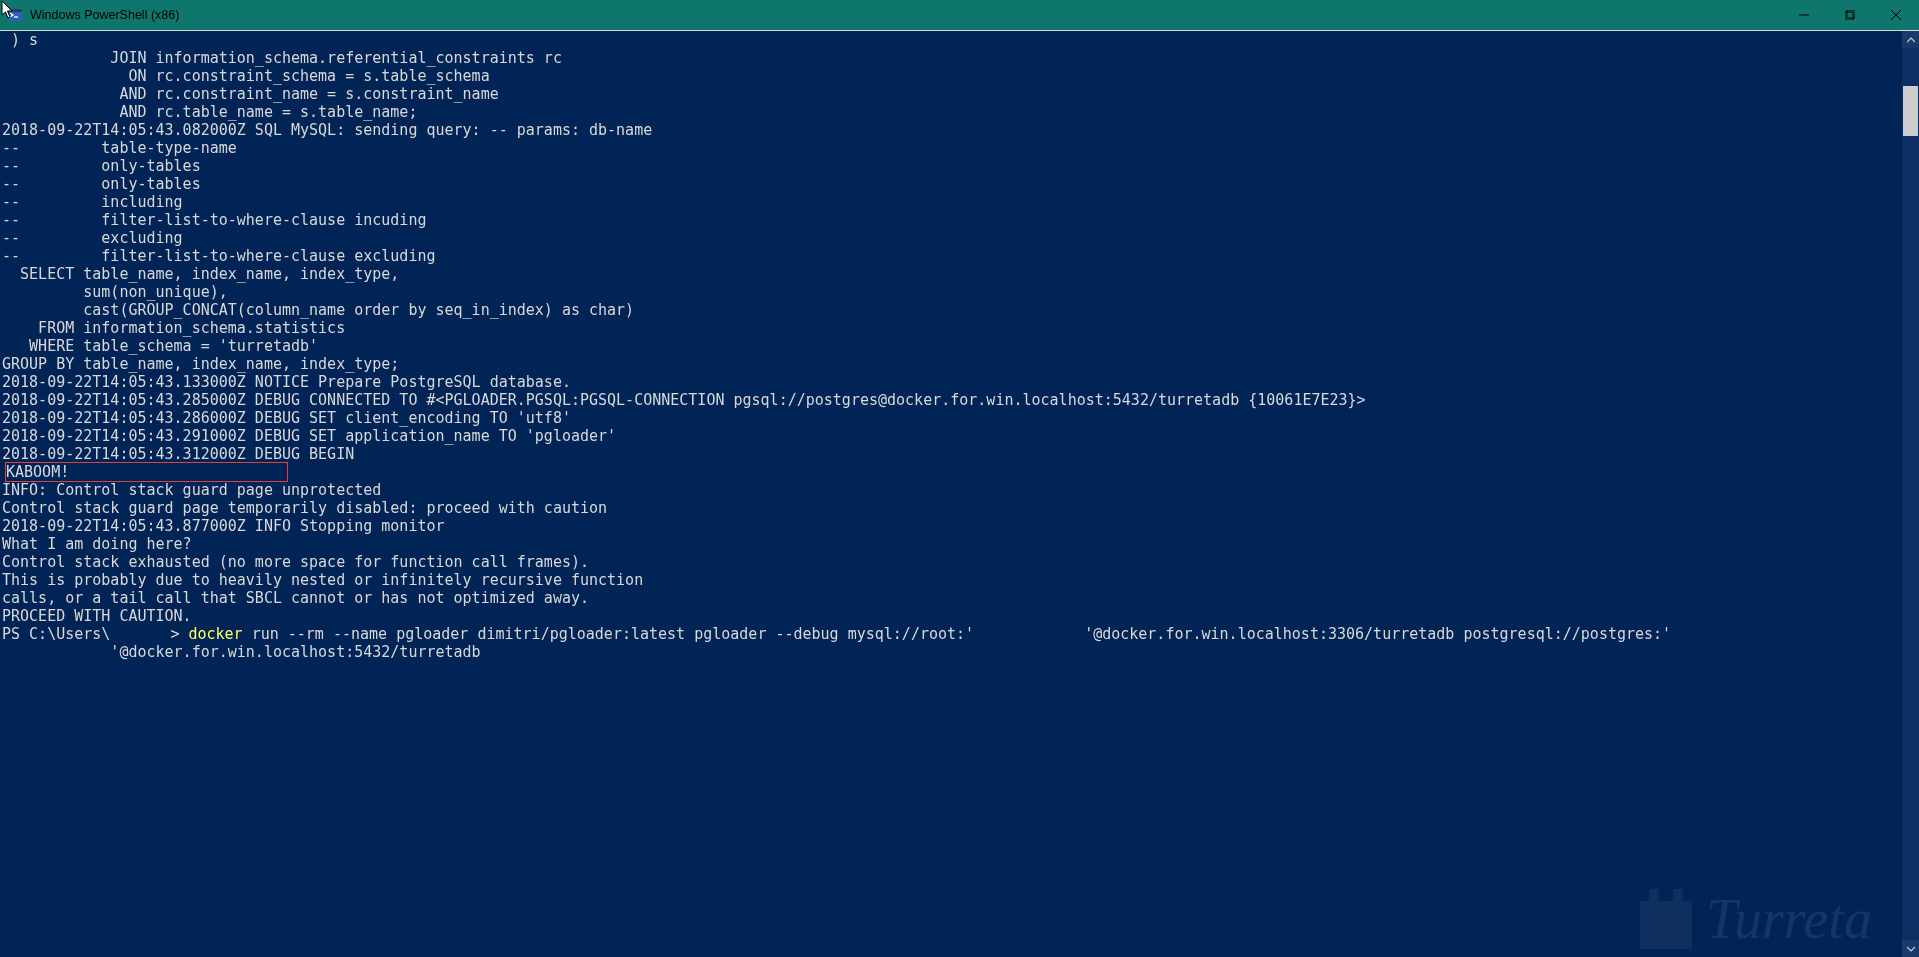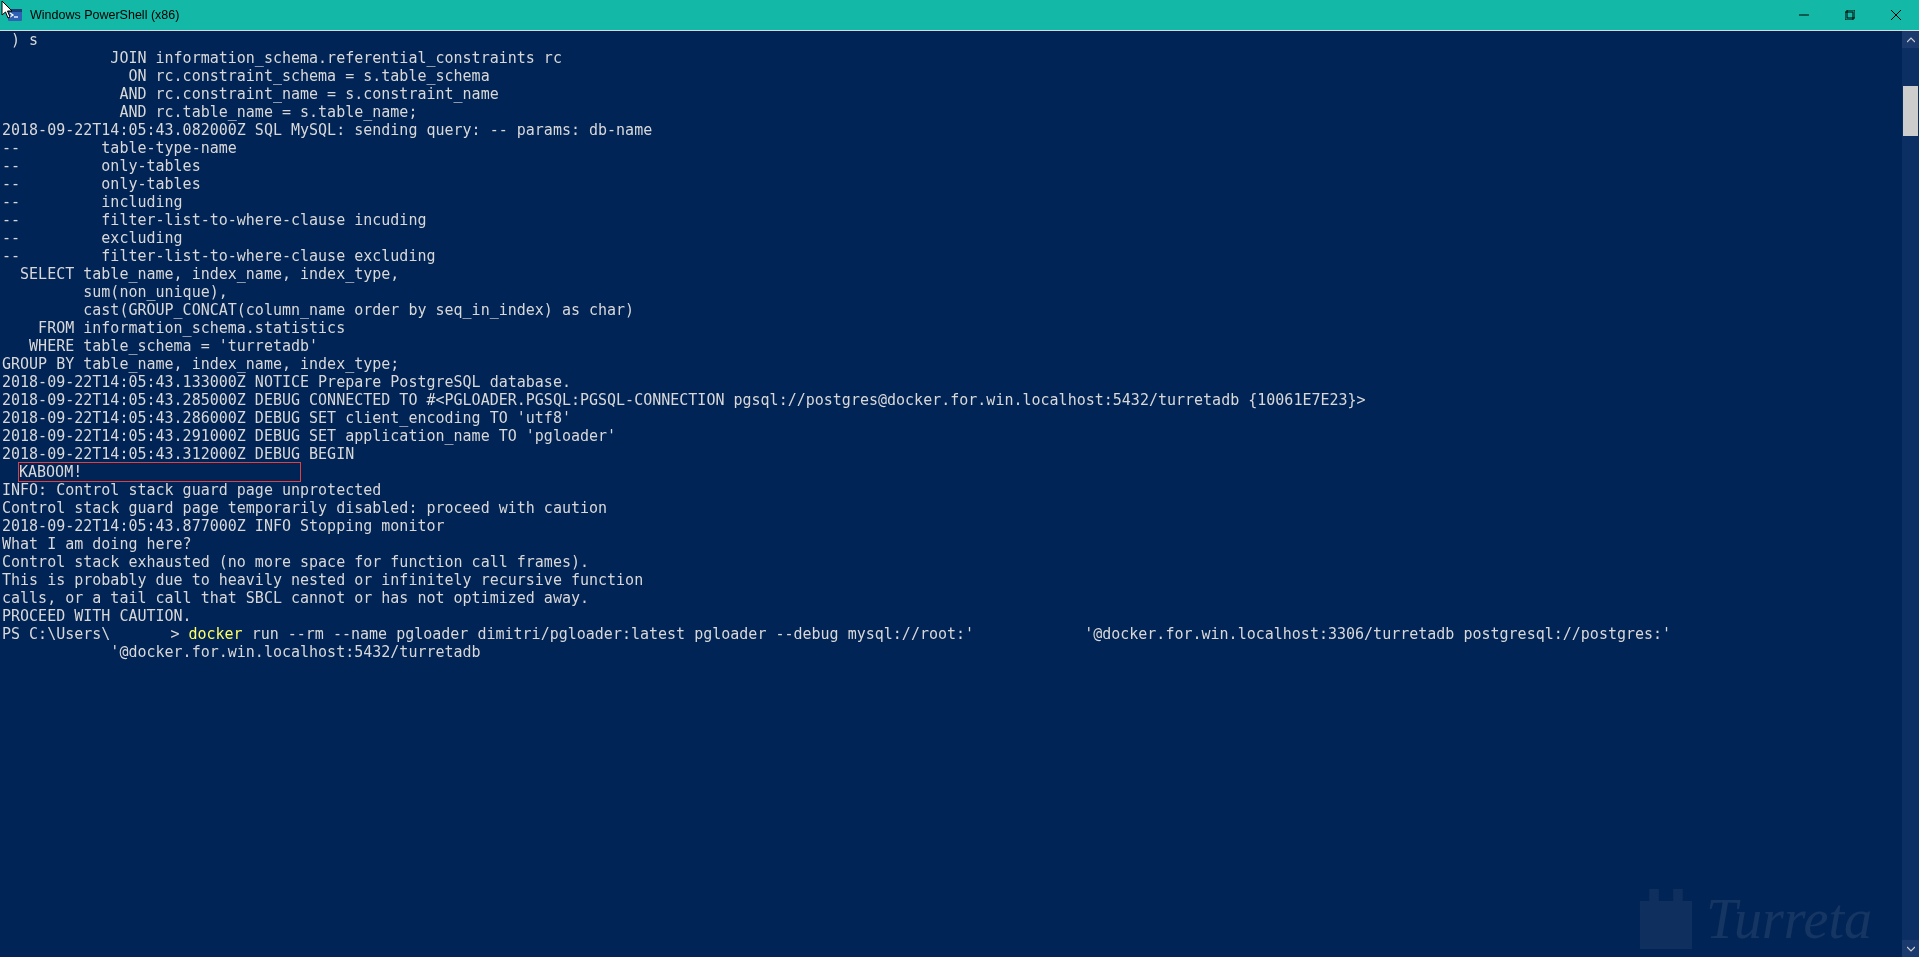--- a/index.html
+++ b/index.html
@@ -13,21 +13,21 @@
   }
   .window {
     width: 1919px;
     height: 957px;
     display: flex;
     flex-direction: column;
     box-sizing: border-box;
   }
   .titlebar {
     height: 30px;
-    background: #14b8a6;
+    background: #0f766e;
     display: flex;
     align-items: center;
     border-bottom: 1px solid #d9d9d9;
     user-select: none;
   }
   .titlebar .icon-wrap {
     width: 30px;
     display: flex;
     align-items: center;
     justify-content: center;
@@ -89,21 +89,21 @@
     top: 38px;
     height: 50px;
     background: #cdcdcd;
   }
 
   .yellow { color: #ffff66; margin-top: 44px; }
   .redbox {
     border: 1px solid #e04040;
     display: inline-block;
     padding: 0 1px 0 0;
-    margin: -1px 16px;
+    margin: -1px 3px;
   }
   .hidden-mask {
     display:inline-block;
     background:#012456;
     width: 60px;
     height: 14px;
     vertical-align: middle;
   }
   .watermark {
     position:absolute;

